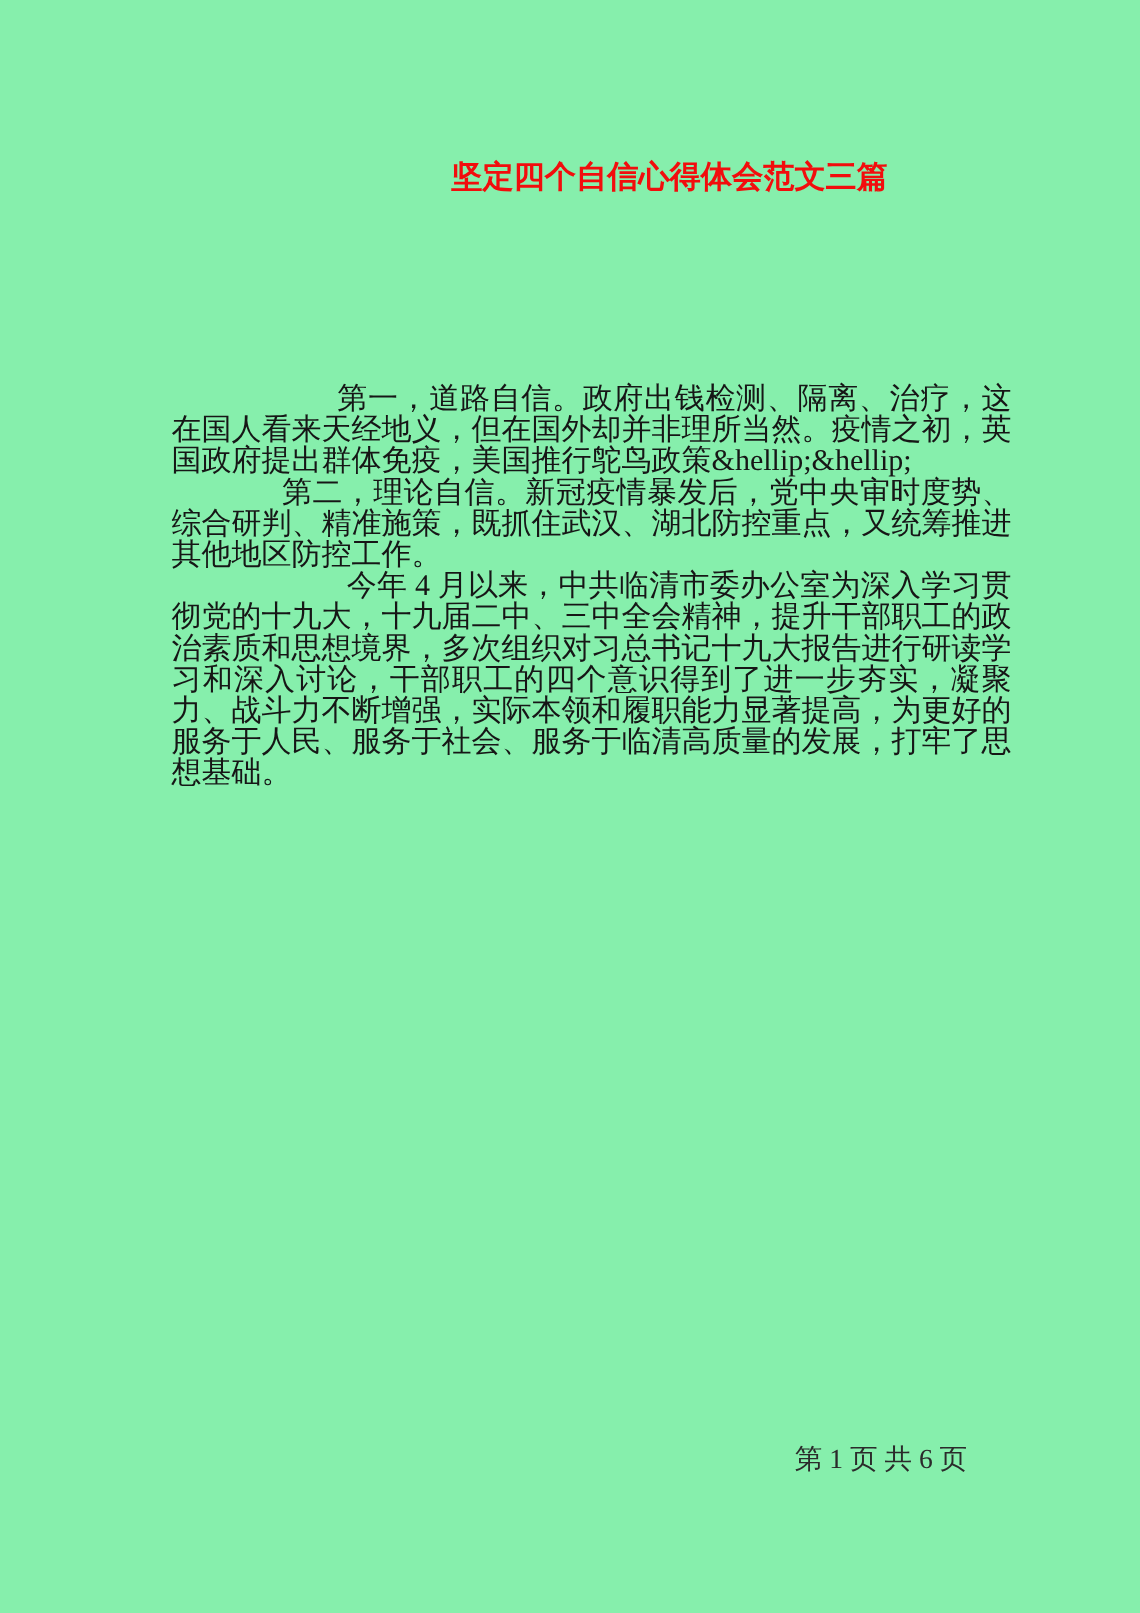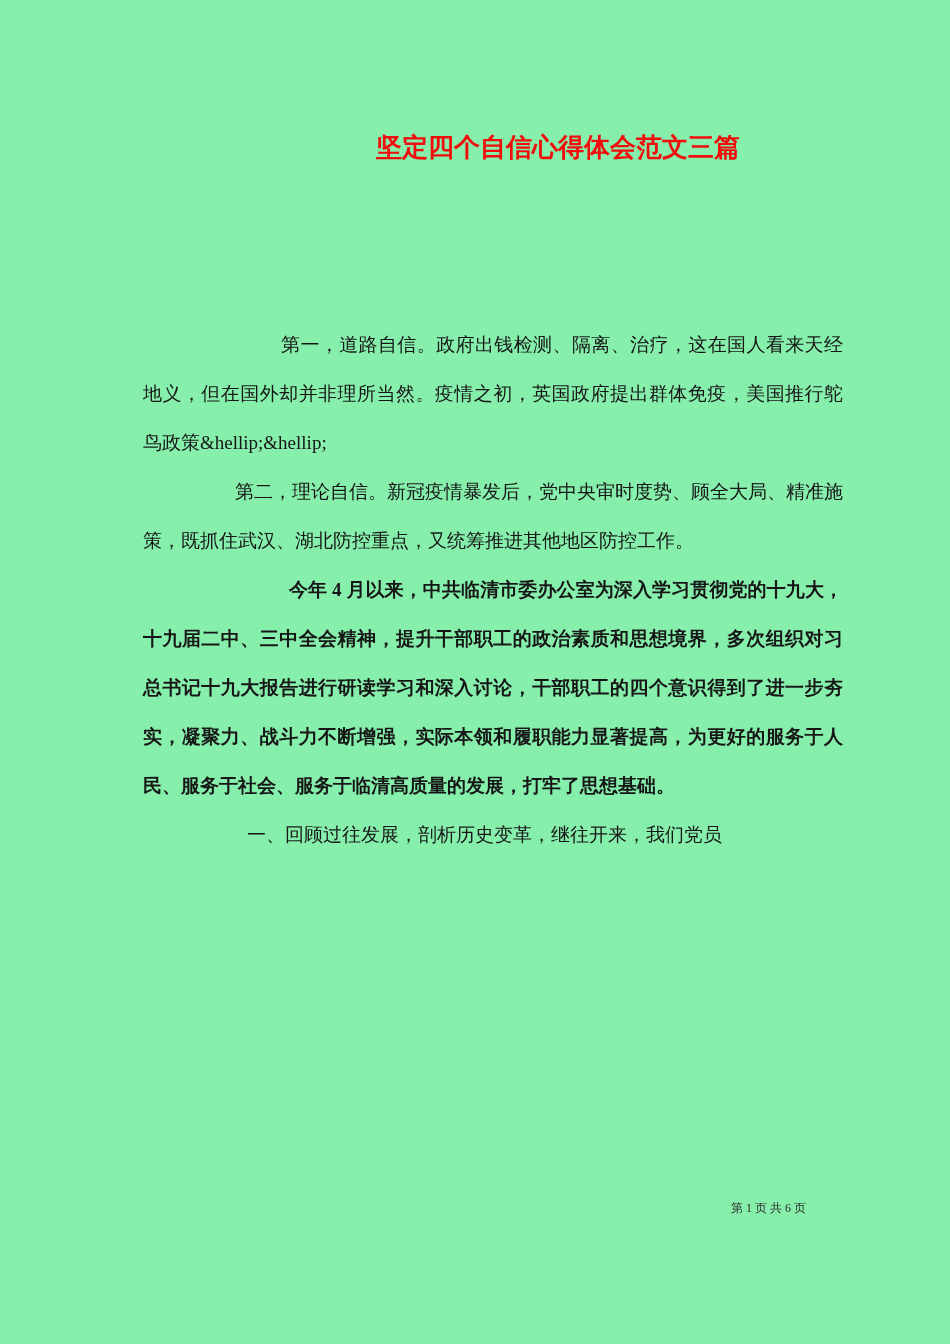--- a/index.html
+++ b/index.html
@@ -24,56 +24,55 @@
     font-size: 26px;
     letter-spacing: 0px;
     color: #f20d0d;
     white-space: nowrap;
   }
   .doc-body {
     position: absolute;
     left: 143px;
     top: 320px;
     width: 700px;
-    font-size: 19px;
-    line-height: 49px;
+    font-size: 25px;
+    line-height: 26px;
     color: #161616;
     text-align: justify;
     text-justify: inter-character;
     word-break: break-all;
   }
   .doc-body p {
     margin: 0;
     padding: 0;
   }
   .indent-p1 { text-indent: 138px; }
   .indent-p2 { text-indent: 92px; }
   .indent-p3 { text-indent: 96px; }
   .indent-p4 { text-indent: 96px; }
-  .indent-p5 { text-indent: 146px; font-weight: bold; }
+  .indent-p5 { text-indent: 146px; }
   .indent-p6 { text-indent: 104px; }
   .page-footer {
     position: absolute;
     right: 144px;
     top: 1200px;
-    font-size: 12px;
+    font-size: 23px;
     color: #2b2b2b;
     font-family: "Liberation Serif", "DejaVu Serif", serif;
     white-space: nowrap;
   }
 </style>
 </head>
 <body>
 
 <div class="page">
 
   <div class="doc-title">坚定四个自信心得体会范文三篇</div>
 
   <div class="doc-body">
     <p class="indent-p1">第一，道路自信。政府出钱检测、隔离、治疗，这在国人看来天经地义，但在国外却并非理所当然。疫情之初，英国政府提出群体免疫，美国推行鸵鸟政策&amp;hellip;&amp;hellip;</p>
-    <p class="indent-p2">第二，理论自信。新冠疫情暴发后，党中央审时度势、顾全大局、精准施策，既抓住武汉、湖北防控重点，又统筹推进其他地区防控工作。</p>
+    <p class="indent-p2">第二，理论自信。新冠疫情暴发后，党中央审时度势、综合研判、精准施策，既抓住武汉、湖北防控重点，又统筹推进其他地区防控工作。</p>
     <p class="indent-p5">今年 4 月以来，中共临清市委办公室为深入学习贯彻党的十九大，十九届二中、三中全会精神，提升干部职工的政治素质和思想境界，多次组织对习总书记十九大报告进行研读学习和深入讨论，干部职工的四个意识得到了进一步夯实，凝聚力、战斗力不断增强，实际本领和履职能力显著提高，为更好的服务于人民、服务于社会、服务于临清高质量的发展，打牢了思想基础。</p>
-    <p class="indent-p6">一、回顾过往发展，剖析历史变革，继往开来，我们党员</p>
   </div>
 
   <div class="page-footer">第 1 页 共 6 页</div>
 
 </div>
 
 </body></html>

